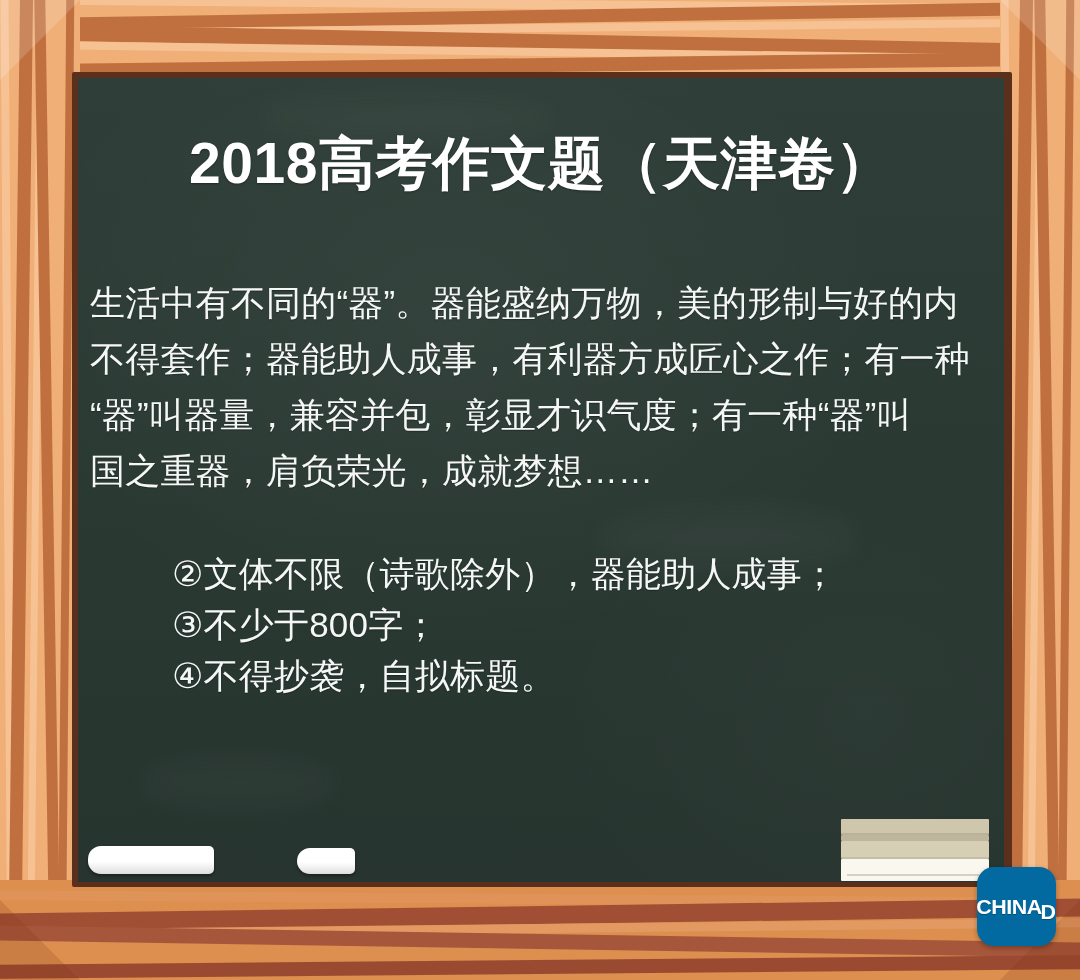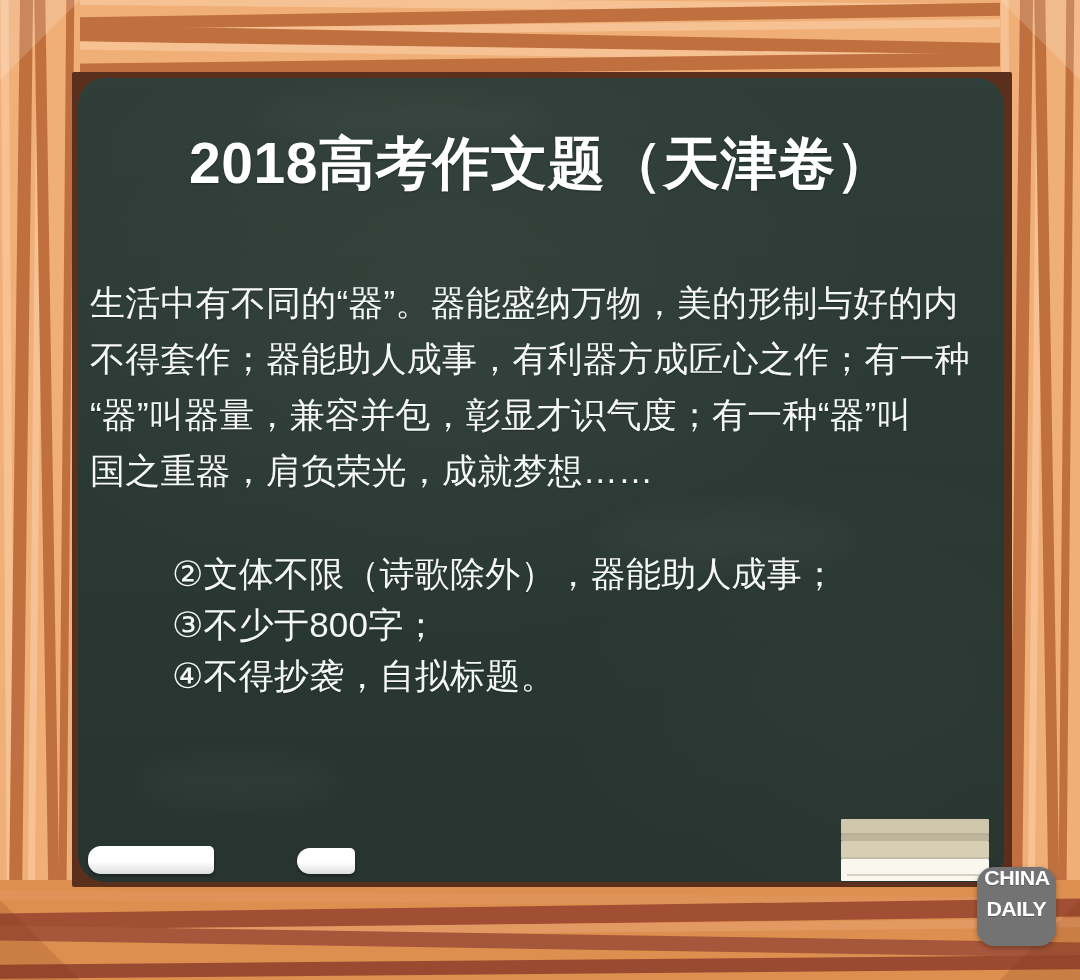--- a/index.html
+++ b/index.html
@@ -141,21 +141,20 @@
   .blackboard {
     position: absolute;
     left: 78px; top: 78px;
     width: 926px; height: 804px;
     background: #2B3A34;
     background-image:
       radial-gradient(ellipse 70% 60% at 40% 30%, rgba(255,255,255,0.035), rgba(0,0,0,0) 70%),
       radial-gradient(ellipse 50% 50% at 85% 80%, rgba(255,255,255,0.02), rgba(0,0,0,0) 70%),
       linear-gradient(to bottom, rgba(255,255,255,0.02), rgba(0,0,0,0.10));
     overflow: hidden;
-    border-radius: 27px;
   }
   .chalk-smudge {
     position: absolute;
     border-radius: 50%;
     background: rgba(230,240,235,0.035);
     filter: blur(14px);
     pointer-events: none;
   }
   .sm1 { left: 180px; top: 20px;  width: 300px; height: 40px; }
   .sm2 { left: 520px; top: 430px; width: 260px; height: 60px; }
@@ -245,25 +244,24 @@
     left: 6px; bottom: 5px;
     width: 132px; height: 2px;
     background: rgba(170,160,140,0.45);
   }
 
   
   .logo {
     position: absolute;
     left: 977px; top: 867px;
     width: 79px; height: 79px;
-    background: #737373;
+    background: #0369a1;
     border-radius: 17px;
     box-shadow: 0 2px 5px rgba(0,0,0,0.3);
     display: flex;
-    flex-direction: column;
     align-items: center;
     justify-content: flex-start;
     overflow: hidden;
   }
   .logo-line {
     color: #FFFFFF;
     font-size: 21px;
     font-weight: bold;
     letter-spacing: -0.5px;
     line-height: 21px;

